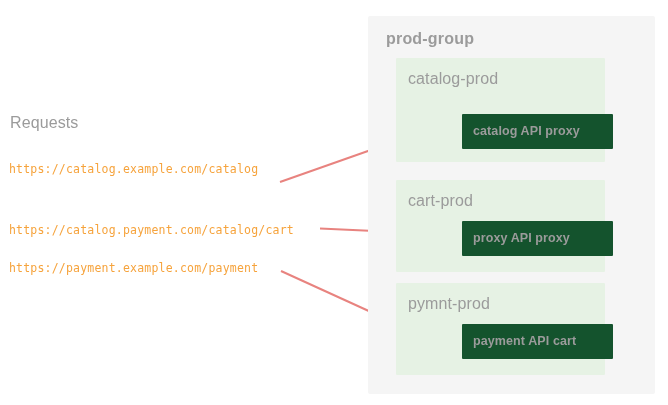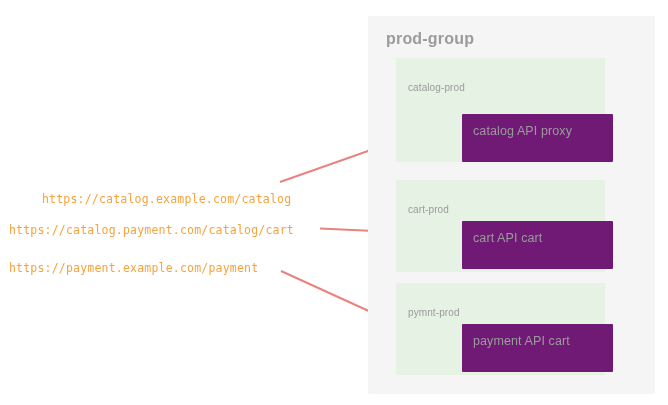--- a/index.html
+++ b/index.html
@@ -36,21 +36,21 @@
   }
   .request-url {
     position: absolute;
     left: 9px;
     font-family: "DejaVu Sans Mono", "Liberation Mono", monospace;
     font-size: 11.5px;
     color: #f6a33c;
     white-space: nowrap;
     letter-spacing: 0.2px;
   }
-  #request-url-0 { top: 192px; margin-left: 33px; }
+  #request-url-0 { top: 162px; }
   #request-url-1 { top: 223px; }
   #request-url-2 { top: 261px; text-align: center; }
 
   
   #arrows-layer {
     position: absolute;
     left: 0;
     top: 0;
     width: 668px;
     height: 405px;
@@ -86,34 +86,34 @@
     border-radius: 1px;
   }
   #env-box-0 { top: 42px;  height: 104px; }
   #env-box-1 { top: 164px; height: 92px; }
   #env-box-2 { top: 267px; height: 92px; }
 
   .env-label {
     position: absolute;
     left: 12px;
     top: 12px;
-    font-size: 10px;
+    font-size: 16px;
     color: #9b9b9b;
     letter-spacing: 0.1px;
     white-space: nowrap;
-    margin-top: 12px;
   }
 
   .proxy-box {
     position: absolute;
     left: 66px;
     width: 151px;
-    height: 48px;
-    background: #701a75;
+    height: 35px;
+    background: #14532d;
     border-radius: 1px;
+    font-weight: bold;
   }
   #env-box-0 .proxy-box { top: 56px; }
   #env-box-1 .proxy-box { top: 41px; }
   #env-box-2 .proxy-box { top: 41px; }
 
   .proxy-label {
     position: absolute;
     left: 11px;
     top: 0;
     height: 35px;
@@ -121,20 +121,21 @@
     font-size: 12.5px;
     color: #9b9b9b;
     letter-spacing: 0.1px;
     white-space: nowrap;
   }
 </style>
 </head>
 <body>
 
 <div id="requests-panel">
+  <div id="requests-heading">Requests</div>
 
   <div class="request-url" id="request-url-0">https://catalog.example.com/catalog</div>
 
   <div class="request-url" id="request-url-1">https://catalog.payment.com/catalog/cart</div>
 
   <div class="request-url" id="request-url-2">https://payment.example.com/payment</div>
 </div>
 
 <svg id="arrows-layer" width="668" height="405" viewBox="0 0 668 405">
   <defs>
@@ -153,21 +154,21 @@
   <div class="env-box" id="env-box-0">
     <div class="env-label">catalog-prod</div>
     <div class="proxy-box">
       <div class="proxy-label">catalog API proxy</div>
     </div>
   </div>
 
   <div class="env-box" id="env-box-1">
     <div class="env-label">cart-prod</div>
     <div class="proxy-box">
-      <div class="proxy-label">cart API cart</div>
+      <div class="proxy-label">proxy API proxy</div>
     </div>
   </div>
 
   <div class="env-box" id="env-box-2">
     <div class="env-label">pymnt-prod</div>
     <div class="proxy-box">
       <div class="proxy-label">payment API cart</div>
     </div>
   </div>
 </div>

